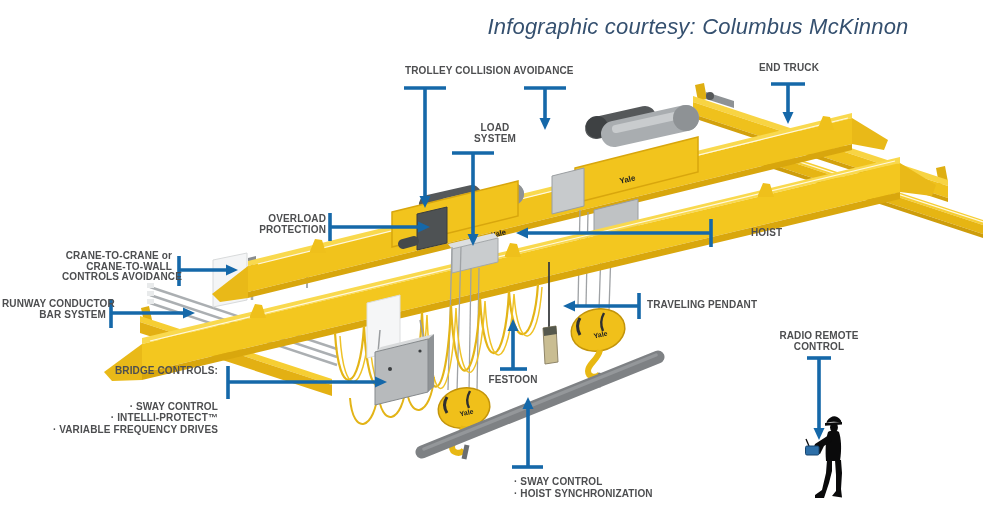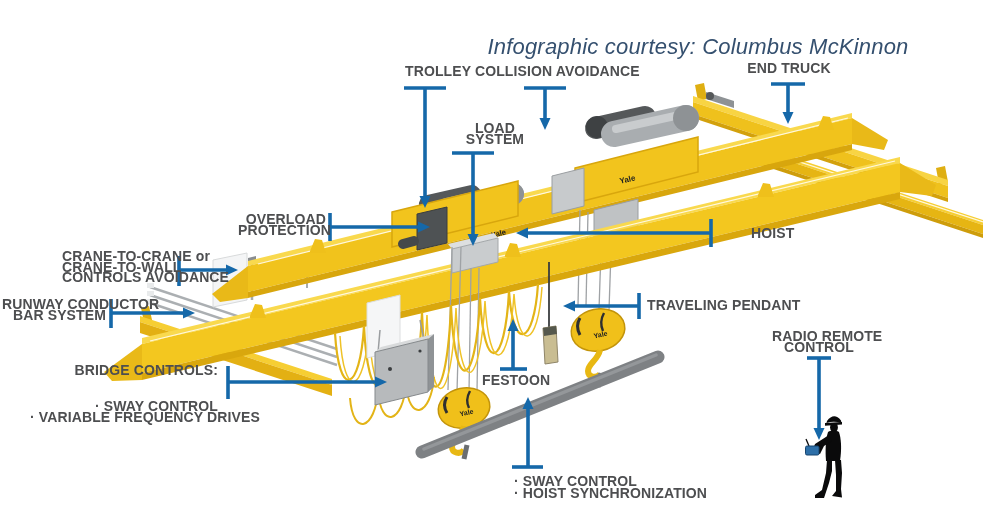--- a/index.html
+++ b/index.html
@@ -1,21 +1,21 @@
 <!DOCTYPE html>
 <html><head>
 <meta charset="utf-8">
 <style>
   html,body{margin:0;padding:0;background:#fff;}
   .stage{position:relative;width:983px;height:507px;background:#ffffff;overflow:hidden;
          font-family:"Liberation Sans",sans-serif;}
   svg.scene{position:absolute;left:0;top:0;width:983px;height:507px;}
   .title{position:absolute;left:468px;top:14px;width:460px;text-align:center;
-         font-style:italic;font-size:22px;color:#35506F;letter-spacing:.2px;margin-top:20px;}
-  .lbl{position:absolute;color:#4D4E50;font-weight:bold;font-size:14px;line-height:10.6px;
+         font-style:italic;font-size:22px;color:#35506F;letter-spacing:.2px;}
+  .lbl{position:absolute;color:#4D4E50;font-weight:bold;font-size:10px;line-height:10.6px;
        letter-spacing:.12px;white-space:nowrap;}
   .tc{text-align:center}.tr{text-align:right}.tl{text-align:left}
   .ln{display:block}
   .bc-items .ln{line-height:11.5px}
   .bc-head{margin-bottom:24px}
 </style>
 </head>
 <body>
 
 <div class="stage">
@@ -287,20 +287,21 @@
   <div class="lbl tr" style="left:2px;top:299px;width:104px;">
     <span class="ln">RUNWAY CONDUCTOR</span>
     <span class="ln">BAR SYSTEM</span>
   </div>
 
   <div class="lbl tl" style="left:647px;top:300px;width:120px;">TRAVELING PENDANT</div>
 
   <div class="lbl tr bc-items" style="left:30px;top:365px;width:188px;">
     <span class="ln bc-head">BRIDGE CONTROLS:</span>
     <span class="ln">· SWAY CONTROL</span>
+    <span class="ln">· INTELLI-PROTECT™</span>
     <span class="ln">· VARIABLE FREQUENCY DRIVES</span>
   </div>
 
   <div class="lbl tc" style="left:482px;top:375px;width:62px;">FESTOON</div>
 
   <div class="lbl tl bc-items" style="left:514px;top:476px;width:150px;">
     <span class="ln">· SWAY CONTROL</span>
     <span class="ln">· HOIST SYNCHRONIZATION</span>
   </div>
 

